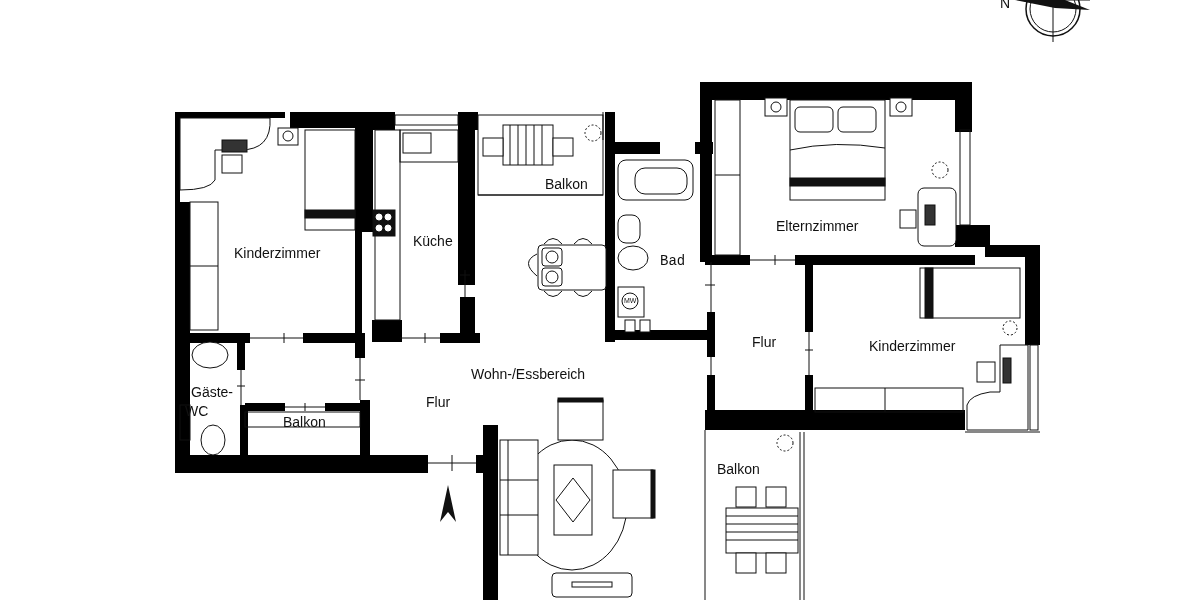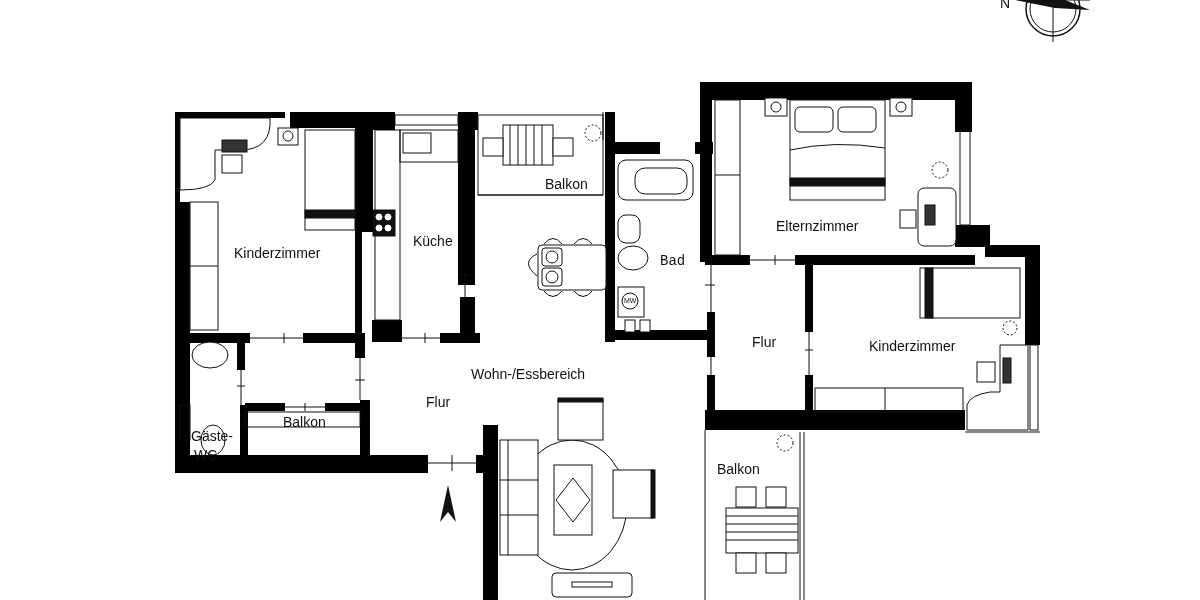--- a/index.html
+++ b/index.html
@@ -1,19 +1,19 @@
 <!DOCTYPE html>
 <html><head>
 <meta charset="utf-8">
 <style>
   html, body { margin:0; padding:0; background:#ffffff; }
   body { width:1200px; height:600px; position:relative; overflow:hidden; font-family:"Liberation Sans", sans-serif; }
   #plan { position:absolute; left:0; top:0; width:1200px; height:600px; }
   .lbl { position:absolute; font-size:14px; color:#111; white-space:nowrap; line-height:1; }
-  .lbl.c { text-align:center;margin-top:44px; }
+  .lbl.c { text-align:center; }
 </style>
 </head>
 <body>
 
 <svg id="plan" viewBox="0 0 1200 600" xmlns="http://www.w3.org/2000/svg">
 
   <g>
     <circle cx="1053" cy="9" r="27" fill="none" stroke="#111" stroke-width="1.5"></circle>
     <circle cx="1053" cy="9" r="23" fill="none" stroke="#111" stroke-width="1"></circle>
     <line x1="1053" y1="-20" x2="1053" y2="42" stroke="#111" stroke-width="1"></line>
@@ -222,16 +222,16 @@
 <div class="lbl" style="left:234px;top:246px;">Kinderzimmer</div>
 <div class="lbl" style="left:413px;top:228px;margin-top:6px;">Küche</div>
 <div class="lbl" style="left:545px;top:177px;">Balkon</div>
 <div class="lbl" style="left:660px;top:254px;font-family:Liberation Mono, monospace;">Bad</div>
 <div class="lbl" style="left:776px;top:219px;">Elternzimmer</div>
 <div class="lbl" style="left:869px;top:339px;">Kinderzimmer</div>
 <div class="lbl" style="left:752px;top:335px;">Flur</div>
 <div class="lbl" style="left:471px;top:367px;text-align:right;">Wohn-/Essbereich</div>
 <div class="lbl" style="left:426px;top:395px;">Flur</div>
 <div class="lbl c" style="left:191px;top:385px;">Gäste-</div>
-<div class="lbl c" style="left:194px;top:404px;">WC</div>
+<div class="lbl c" style="left:185px;top:404px;">WC</div>
 <div class="lbl" style="left:283px;top:415px;">Balkon</div>
 <div class="lbl" style="left:717px;top:462px;">Balkon</div>
 <div class="lbl" style="left:624px;top:297px;font-size:7px;">MW</div>
 
 </body></html>

